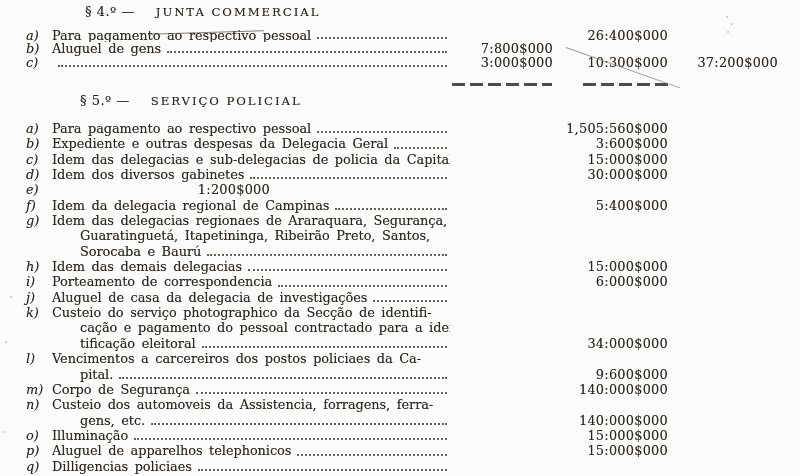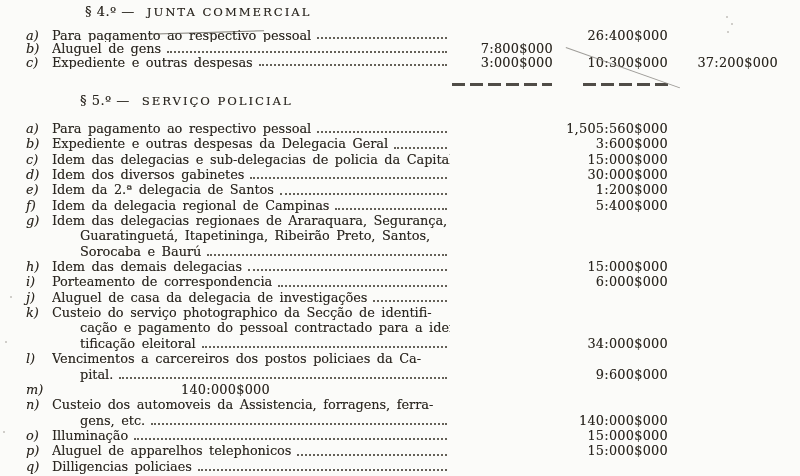--- a/index.html
+++ b/index.html
@@ -22,21 +22,21 @@
   }
   .heading{
     position:absolute;
     white-space:nowrap;
     font-size:13px;
     letter-spacing:0.5px;
   }
   .heading .sc{
     font-size:11.6px;
     letter-spacing:2px;
-    margin-left:12px;
+    margin-left:21px;
   }
   .smudged{filter:blur(0.35px);}
   .lines{position:absolute;left:0;right:0;}
   .line{
     display:flex;
     align-items:baseline;
     white-space:nowrap;
   }
   .s4 .line{height:13.4px;line-height:13.4px;}
   .s5 .line{height:15.35px;line-height:15.35px;}
@@ -121,21 +121,20 @@
       <span>Aluguel de gens</span>
       <span class="leader"></span>
     </span>
     <span class="val col2">7:800$000</span>
     <span class="val col3"></span>
     <span class="val col4"></span>
   </div>
       <div class="line">
     <span class="letter">c)</span>
     <span class="text">
-      <span>Expediente e outras despesas</span>
       <span class="leader"></span>
     </span>
     <span class="val col2">3:000$000</span>
     <span class="val col3">10:300$000</span>
     <span class="val col4">37:200$000</span>
   </div>
     </div>
 
   <div class="dash" style="left:452px;top:83px;width:100px;"></div>
   <div class="dash" style="left:583px;top:83px;width:90px;"></div>
@@ -180,24 +179,20 @@
     <span class="text">
       <span>Idem dos diversos gabinetes</span>
       <span class="leader"></span>
     </span>
     <span class="val col2"></span>
     <span class="val col3">30:000$000</span>
     <span class="val col4"></span>
   </div>
       <div class="line">
     <span class="letter">e)</span>
-    <span class="text">
-      <span>Idem da 2.ª delegacia de Santos</span>
-      <span class="leader"></span>
-    </span>
     <span class="val col2"></span>
     <span class="val col3">1:200$000</span>
     <span class="val col4"></span>
   </div>
       <div class="line">
     <span class="letter">f)</span>
     <span class="text">
       <span>Idem da delegacia regional de Campinas</span>
       <span class="leader"></span>
     </span>
@@ -308,20 +303,24 @@
     <span class="text">
       <span>pital.</span>
       <span class="leader"></span>
     </span>
     <span class="val col2"></span>
     <span class="val col3">9:600$000</span>
     <span class="val col4"></span>
   </div>
       <div class="line">
     <span class="letter">m)</span>
+    <span class="text">
+      <span>Corpo de Segurança</span>
+      <span class="leader"></span>
+    </span>
     <span class="val col2"></span>
     <span class="val col3">140:000$000</span>
     <span class="val col4"></span>
   </div>
       <div class="line">
     <span class="letter">n)</span>
     <span class="text">
       <span>Custeio dos automoveis da Assistencia, forragens, ferra-</span>
 
     </span>

